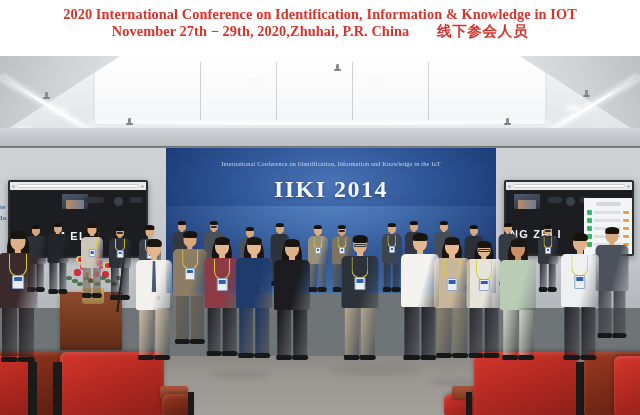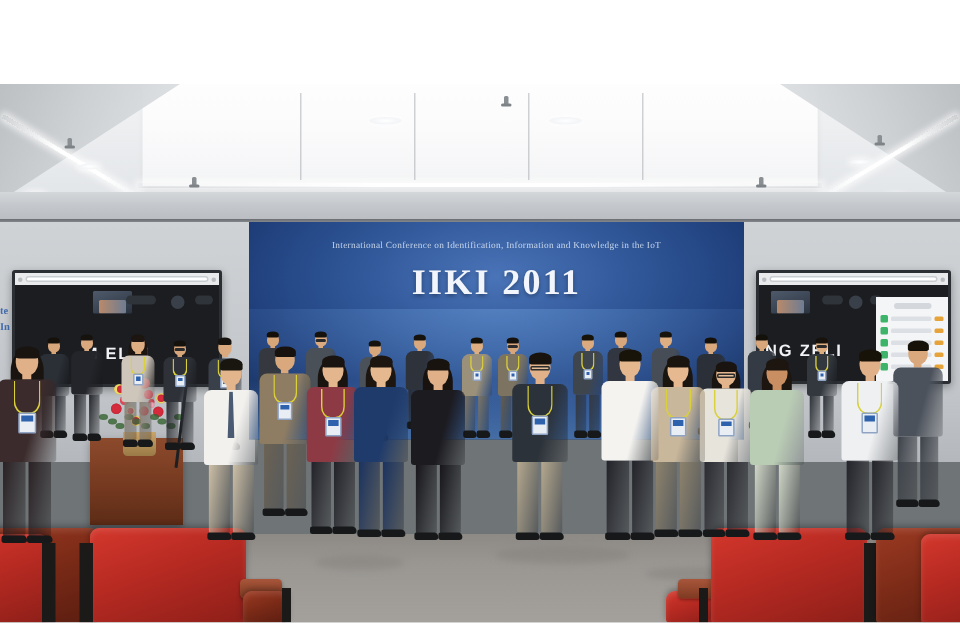--- a/index.html
+++ b/index.html
@@ -422,20 +422,27 @@
     border: .8px solid #2b2b2b;
     border-radius: 1px;
     background: rgba(255,255,255,.12);
   }
 </style>
 </head>
 <body>
 
 <div id="page">
 
+  <div class="title-block">
+    <div class="title-line title-line-1">2020 International Conference on Identification, Information &amp; Knowledge in  IOT</div>
+    <div class="title-line title-line-2">
+      <span>November 27th − 29th, 2020,Zhuhai, P.R. China</span>
+      <span class="title-cn">线下参会人员</span>
+    </div>
+  </div>
 
   <div class="photo">
 
     <div class="ceiling">
       <div class="ceiling-coffer"></div>
       <div class="ceiling-bevel-l"></div>
       <div class="ceiling-bevel-r"></div>
       <div class="cove-strip cove-l"></div>
       <div class="cove-strip cove-r"></div>
       <div class="cove-strip cove-mid"></div>
@@ -470,21 +477,21 @@
     <div class="wall-l"></div>
     <div class="wall-r"></div>
 
     <div class="wall-banner">
       <div>te</div>
       <div>In</div>
     </div>
 
     <div class="backdrop">
       <div class="bd-line1">International Conference on Identification, Information and Knowledge in the IoT</div>
-      <div class="bd-title">IIKI 2011</div>
+      <div class="bd-title">IIKI 2014</div>
       <div class="bd-glow-bottom"></div>
     </div>
 
     <div class="monitor mon-left">
       <div class="mon-toolbar">
         <span class="mon-dot"></span>
         <span class="mon-urlbar"></span>
         <span class="mon-dot"></span>
       </div>
       <div class="mon-stage">

